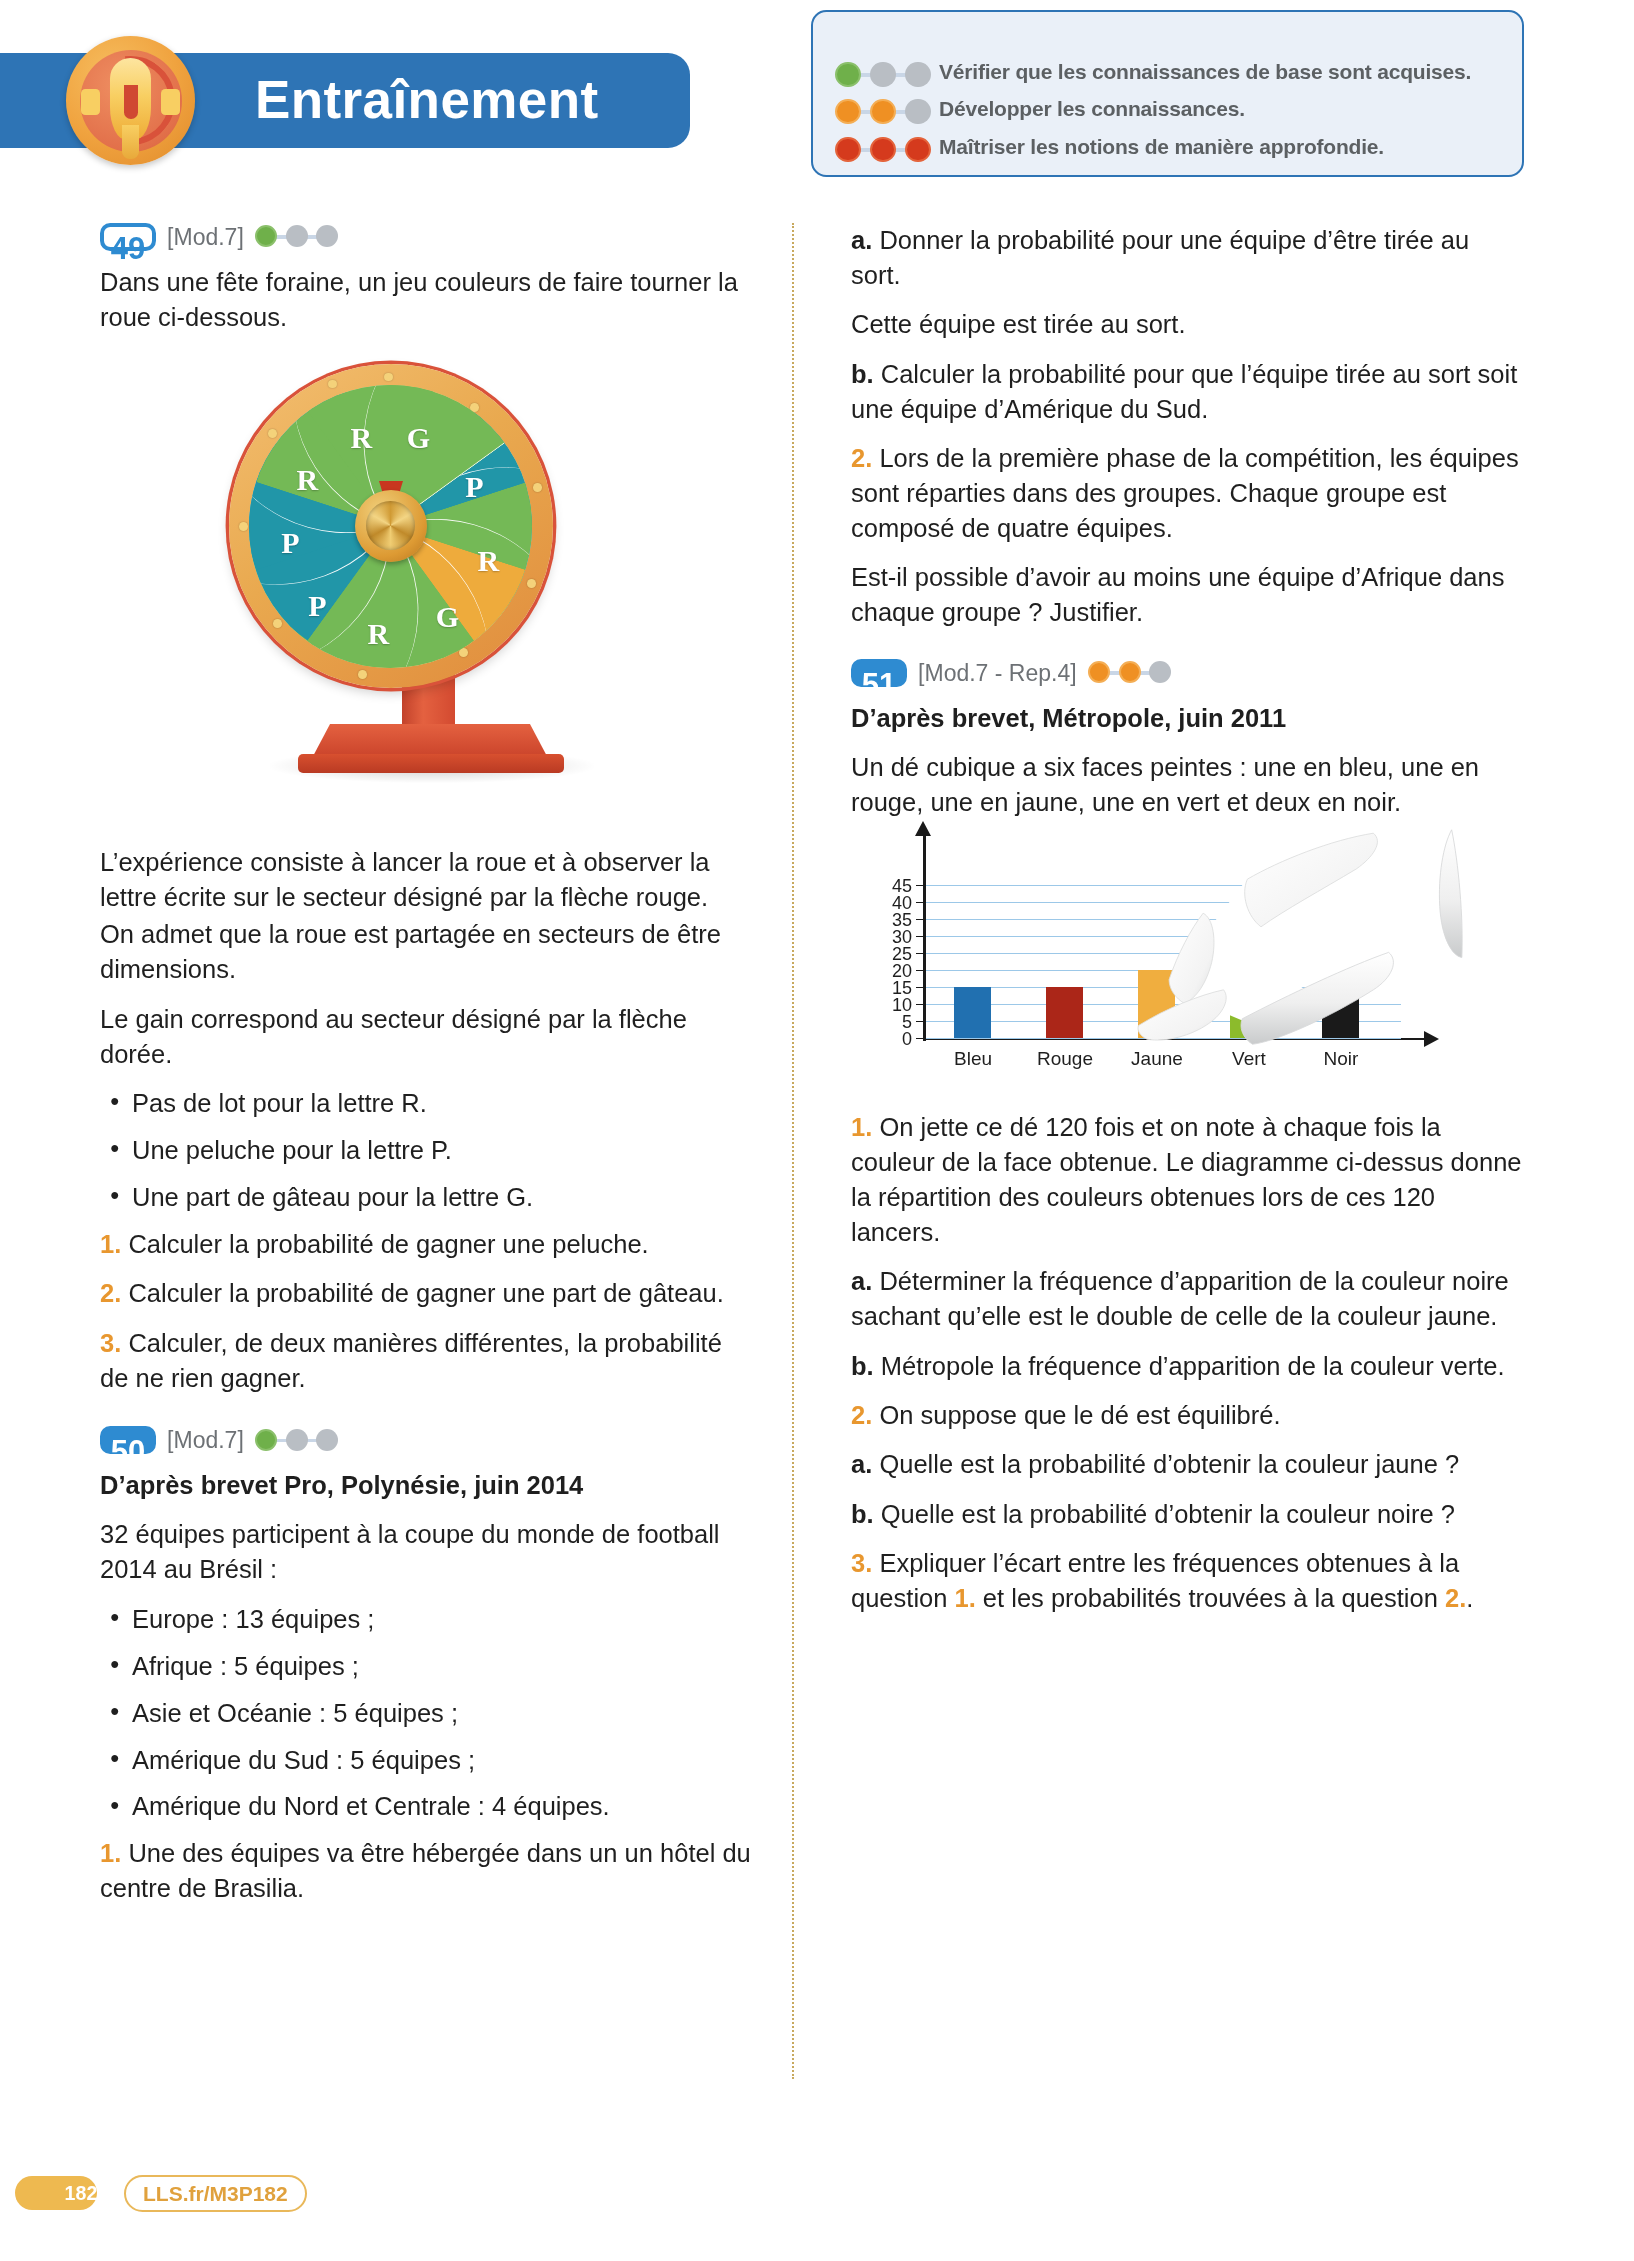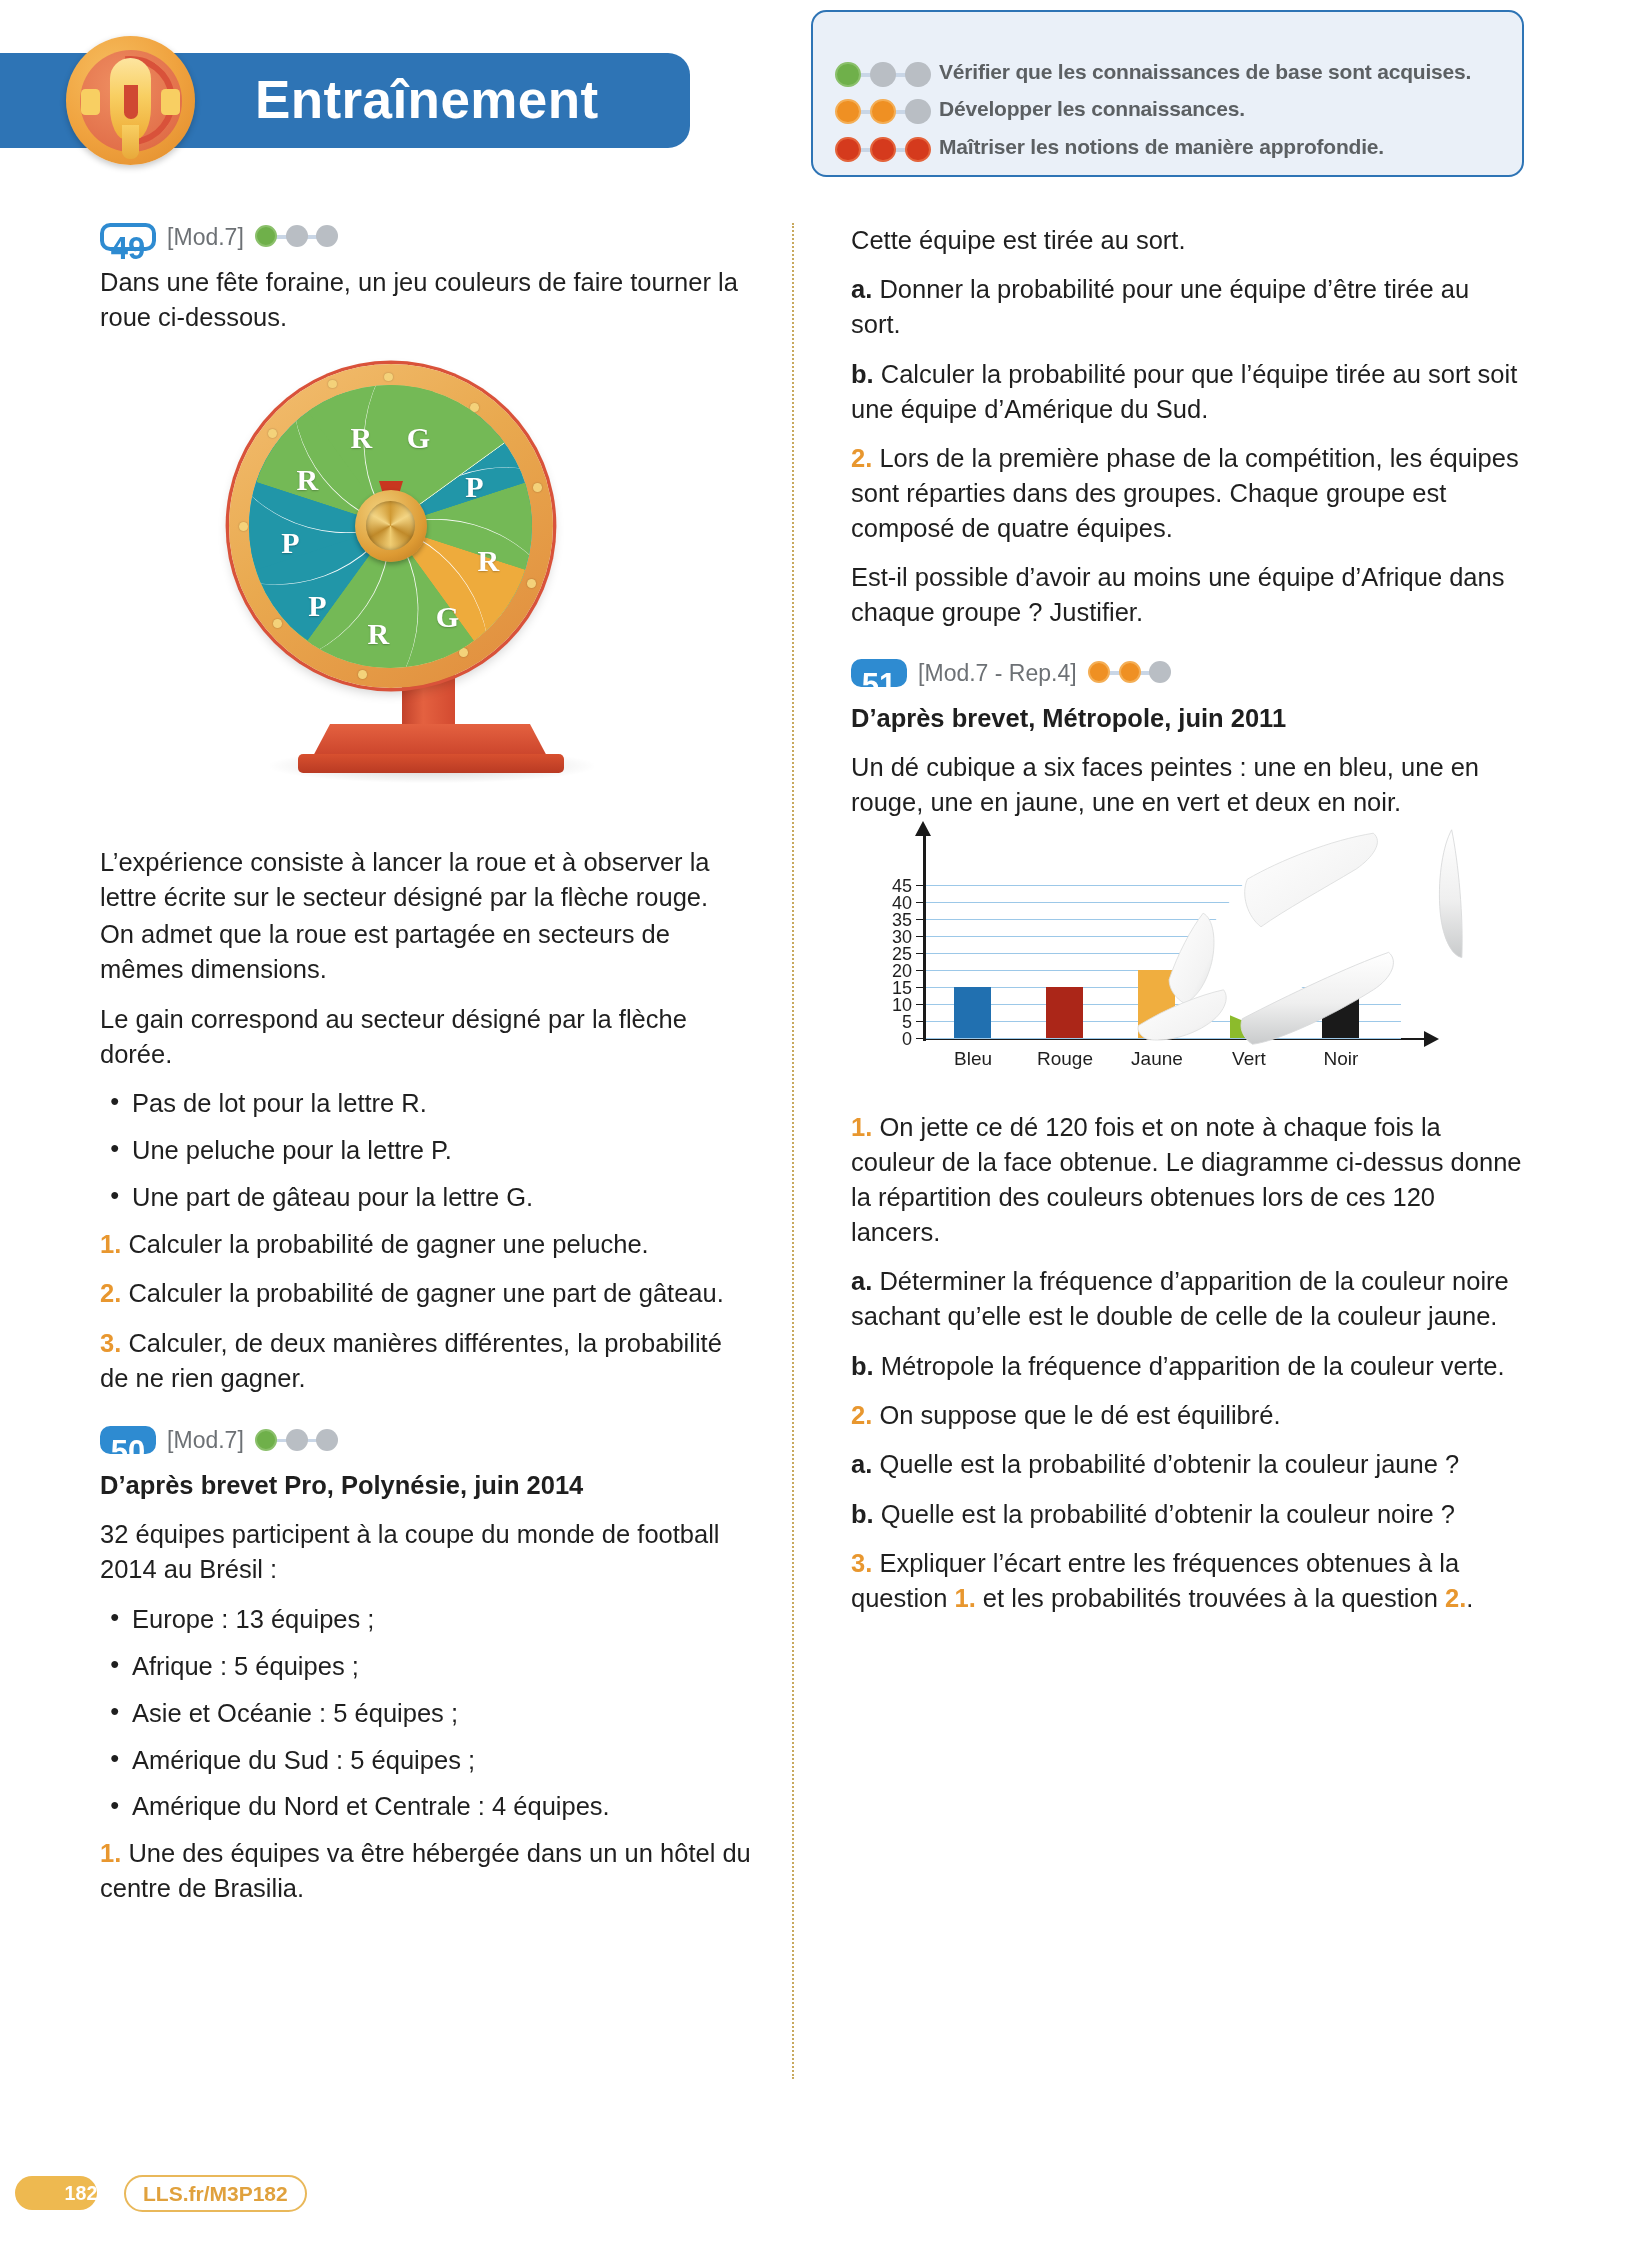--- a/index.html
+++ b/index.html
@@ -358,21 +358,21 @@
           <span class="letter" style="left:112px;top:53px;">R</span>
 
           <div class="wheel-pointer"></div>
           <div class="wheel-hub-out"></div>
           <div class="wheel-hub-in"></div>
         </div>
       </div>
     </div>
 
     <p class="t">L’expérience consiste à lancer la roue et à observer la lettre écrite sur le secteur désigné par la flèche rouge.</p>
-    <p class="t" style="margin-top:-12px;">On admet que la roue est partagée en secteurs de mêmes dimensions.</p>
+    <p class="t" style="margin-top:-12px;">On admet que la roue est partagée en secteurs de être dimensions.</p>
     <p class="t">Le gain correspond au secteur désigné par la flèche dorée.</p>
 
     <div class="li"><span>Pas de lot pour la lettre R.</span></div>
     <div class="li"><span>Une peluche pour la lettre P.</span></div>
     <div class="li"><span>Une part de gâteau pour la lettre G.</span></div>
 
     <p class="t"><span class="qn">1.</span> <span>Calculer la probabilité de gagner une peluche.</span></p>
     <p class="t"><span class="qn">2.</span> <span>Calculer la probabilité de gagner une part de gâteau.</span></p>
     <p class="t"><span class="qn">3.</span> <span>Calculer, de deux manières différentes, la probabilité de ne rien gagner.</span></p>
 
@@ -390,22 +390,22 @@
     <p class="t">32 équipes participent à la coupe du monde de football 2014 au Brésil :</p>
     <div class="li"><span>Europe : 13 équipes ;</span></div>
     <div class="li"><span>Afrique : 5 équipes ;</span></div>
     <div class="li"><span>Asie et Océanie : 5 équipes ;</span></div>
     <div class="li"><span>Amérique du Sud : 5 équipes ;</span></div>
     <div class="li"><span>Amérique du Nord et Centrale : 4 équipes.</span></div>
     <p class="t"><span class="qn">1.</span> <span>Une des équipes va être hébergée dans un un hôtel du centre de Brasilia.</span></p>
   </div>
 
   <div class="col col-right">
+    <p class="t"><span class="ql">a.</span> <span>Donner la probabilité pour une équipe d’être tirée au sort.</span></p>
     <p class="t">Cette équipe est tirée au sort.</p>
-    <p class="t"><span class="ql">a.</span> <span>Donner la probabilité pour une équipe d’être tirée au sort.</span></p>
     <p class="t"><span class="ql">b.</span> <span>Calculer la probabilité pour que l’équipe tirée au sort soit une équipe d’Amérique du Sud.</span></p>
     <p class="t"><span class="qn">2.</span> <span>Lors de la première phase de la compétition, les équipes sont réparties dans des groupes. Chaque groupe est composé de quatre équipes.</span></p>
     <p class="t">Est-il possible d’avoir au moins une équipe d’Afrique dans chaque groupe ? Justifier.</p>
 
     <div class="ex-head" style="margin-top:29px;">
       <span class="ex-num filled">51</span>
       <span class="ex-mod">[Mod.7 - Rep.4]</span>
       <span class="legend-dots" style="width:92px;height:25.5px;">
         <span class="bar" style="left:12px;top:11px;width:63px;height:3.4px;"></span>
         <span class="dot d1 orange" style="width:22px;height:22px;top:0.9px;"></span>

